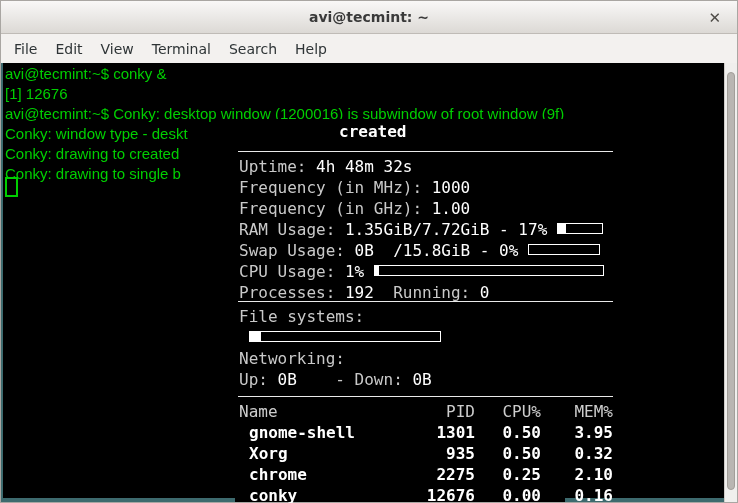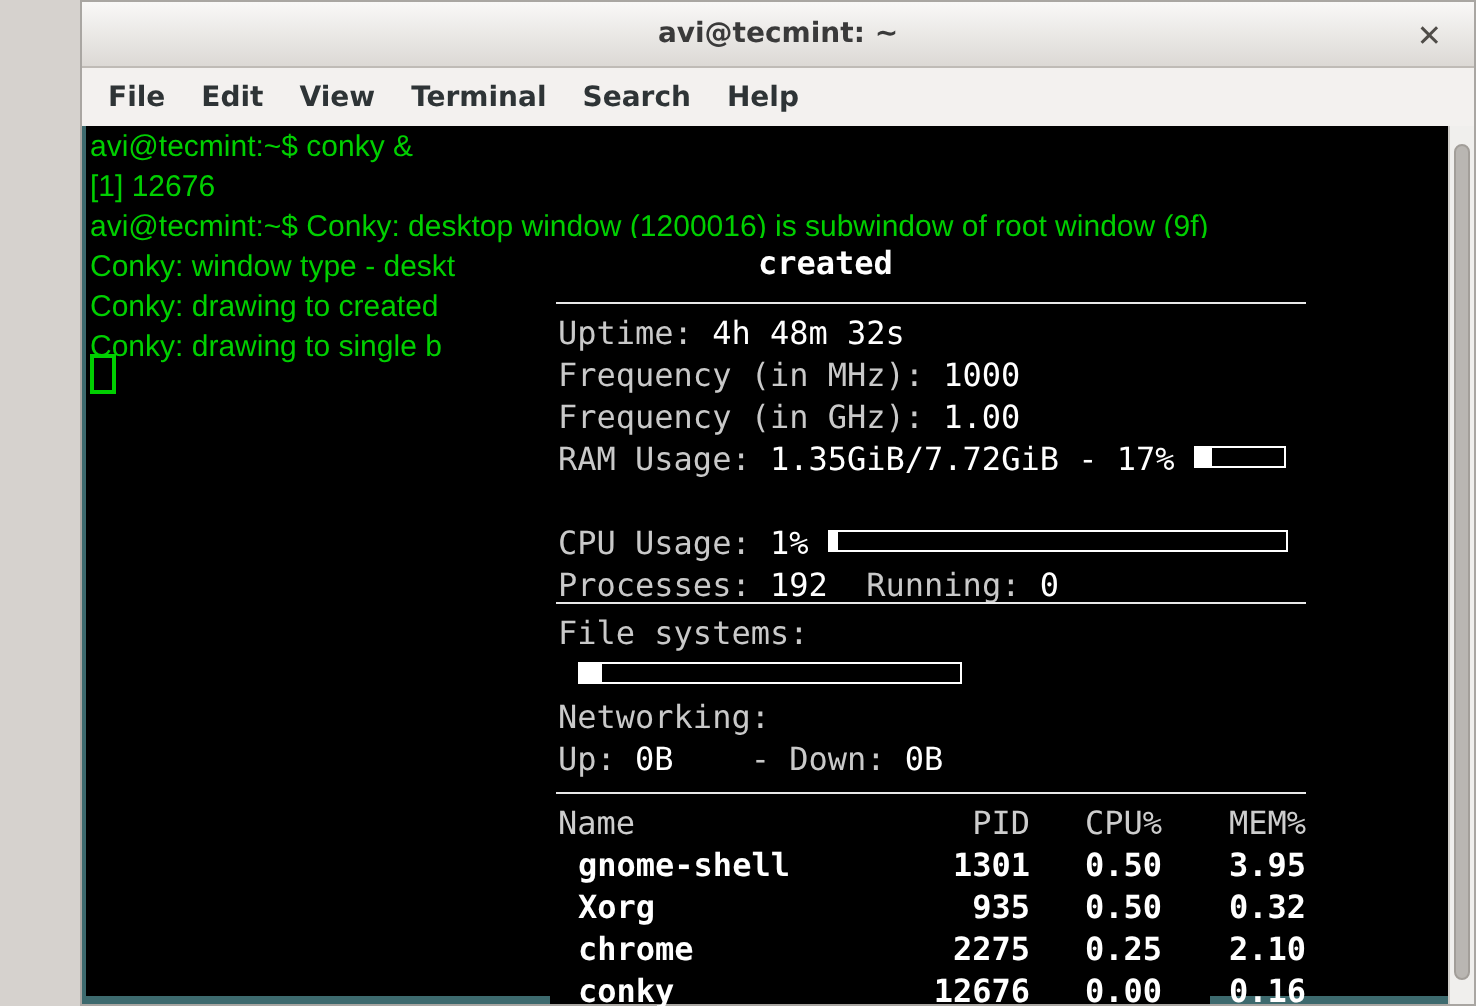--- a/index.html
+++ b/index.html
@@ -1,38 +1,38 @@
 <!DOCTYPE html>
 <html><head>
 <meta charset="utf-8">
 <style>
   html,body{margin:0;padding:0;}
   body{
     width:738px;height:503px;position:relative;overflow:hidden;
     background:#d6d2ce;font-family:"DejaVu Sans","Liberation Sans",sans-serif;
   }
-  .window{position:absolute;inset:0;border:1px solid #a9a6a2;box-sizing:border-box;background:#b91c1c;margin-left:40px;}
+  .window{position:absolute;inset:0;border:1px solid #a9a6a2;box-sizing:border-box;background:#b91c1c;}
 
   
   .titlebar{
     position:absolute;top:0;left:0;right:0;height:33px;
     background:linear-gradient(#f9f8f7,#dcd9d5);
     border-bottom:1px solid #bfbbb6;
     display:flex;align-items:center;justify-content:center;box-sizing:border-box;
   }
   .title{font-size:14px;font-weight:bold;color:#3a3a3a;}
   .close-btn{
     position:absolute;right:12px;top:0;height:33px;display:flex;align-items:center;
     font-size:15px;color:#4f4c48;cursor:default;padding:0 4px;
   }
 
   
   .menubar{
     position:absolute;top:33px;left:0;right:0;height:29px;background:#f3f1ef;
-    display:flex;align-items:center;padding-left:4px;box-sizing:border-box;font-weight:bold;
+    display:flex;align-items:center;padding-left:4px;box-sizing:border-box;
   }
   .menu-item{font-size:14px;color:#2e3436;padding:5px 9px;}
 
   
   .terminal{
     position:absolute;top:62px;left:0;right:13px;bottom:0;background:#000;
     border-left:2px solid #3d6a6e;border-bottom:4px solid #3d6a6e;box-sizing:border-box;
   }
   .term-text{position:absolute;top:63px;left:4px;right:14px;}
   .term-line{
@@ -117,20 +117,21 @@
     <div class="c-hr" style="top:32px"></div>
 
     <div class="c-line" style="top:37px"><span>Uptime: </span><span class="c-val">4h 48m 32s</span></div>
 
     <div class="c-line" style="top:58px"><span>Frequency (in MHz): </span><span class="c-val">1000</span></div>
 
     <div class="c-line" style="top:79px"><span>Frequency (in GHz): </span><span class="c-val">1.00</span></div>
 
     <div class="c-line" style="top:100px"><span>RAM Usage: </span><span class="c-val">1.35GiB/7.72GiB - 17%</span><span class="cbar bar-ram"><span class="cbar-fill" style="display: block; width: 18%;"></span></span></div>
 
+    <div class="c-line" style="top:121px"><span>Swap Usage: </span><span class="c-val">0B  /15.8GiB - 0%</span><span class="cbar bar-swap"><span class="cbar-fill" style="display: block; width: 0%;"></span></span></div>
 
     <div class="c-line" style="top:142px"><span>CPU Usage: </span><span class="c-val">1%</span><span class="cbar bar-cpu"><span class="cbar-fill" style="display: block; width: 1.5%;"></span></span></div>
 
     <div class="c-line" style="top:163px"><span>Processes: </span><span class="c-val">192</span><span>  Running: </span><span class="c-val">0</span></div>
 
     <div class="c-hr" style="top:182px"></div>
 
     <div class="c-line" style="top:187px">File systems:</div>
 
     <div class="c-line" style="top:208px"><span class="cbar bar-fs"><span class="cbar-fill" style="display: block; width: 6%;"></span></span></div>

